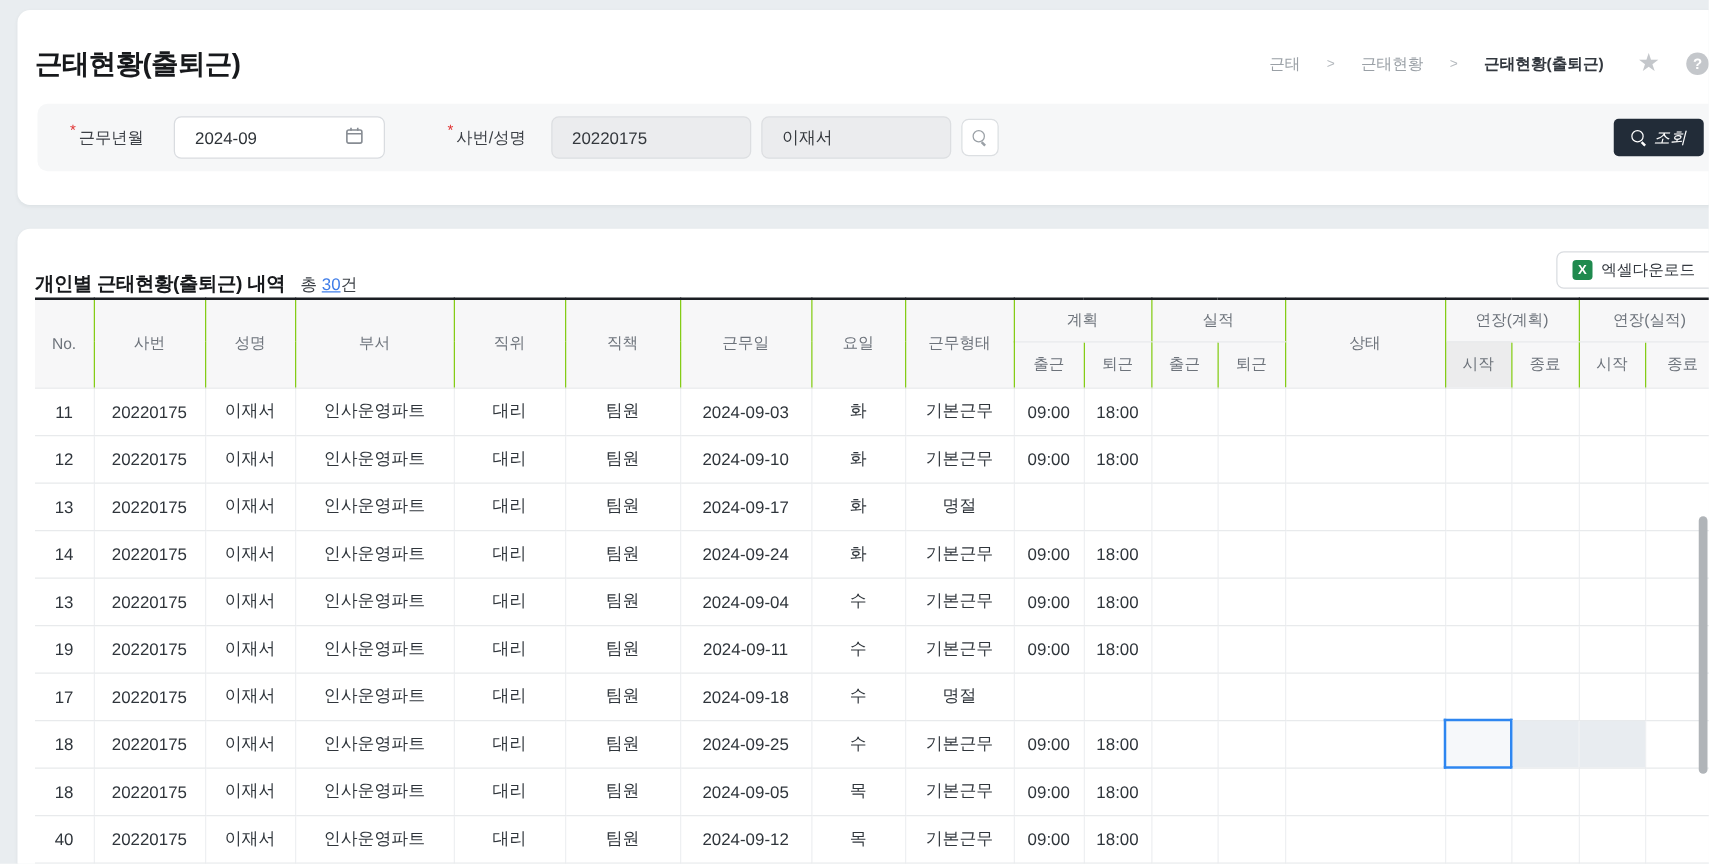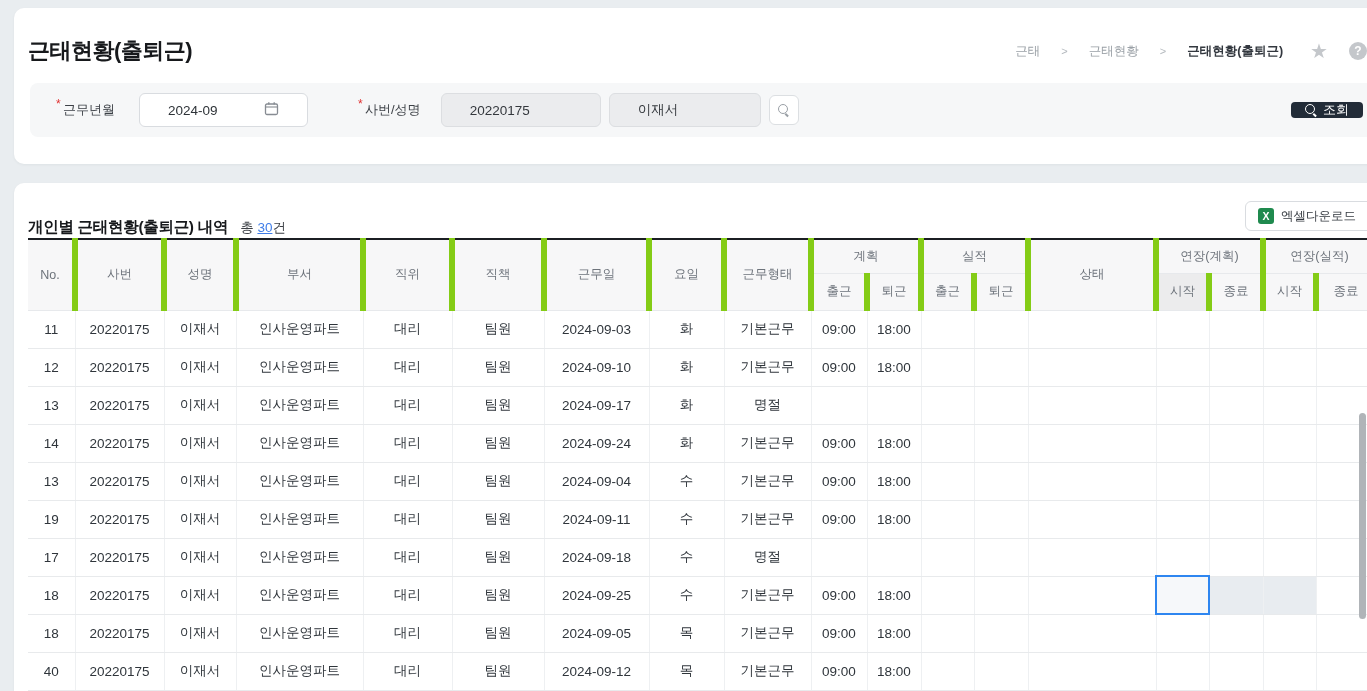--- a/index.html
+++ b/index.html
@@ -23,31 +23,31 @@
   .star { color:#c4c7cb; font-size:20px; line-height:18px; margin-left:6px; }
   .help { width:18px; height:18px; border-radius:50%; background:#c4c7cb; color:#fff; font-size:12px; font-weight:700;
           display:flex; align-items:center; justify-content:center; }
 
   
   .search-panel { position:absolute; left:16px; right:0; top:75px; height:54px; background:#f6f7f8; border-radius:8px;
                   display:flex; align-items:center; padding:0 16px 0 26px; }
   .fld-label { font-size:13px; color:#3c4046; position:relative; padding-left:7px; white-space:nowrap; }
   .fld-label .req { color:#e03131; position:absolute; left:0; top:-4px; font-size:12px; }
   .inp { height:34px; background:#fff; border:1px solid #d9dce0; border-radius:6px; font-size:13.5px; color:#2e3338;
-         padding:0 28px; display:flex; align-items:center; }
+         padding:0 16px; display:flex; align-items:center; }
   .inp.ro { background:#ebecee; border-color:#dcdee1; color:#34383d; }
   #work-month-input { width:169px; margin-left:24px; justify-content:space-between; }
   #empno-input { width:160px; margin-left:20px; }
   #empname-input { width:152px; margin-left:8px; }
   .icon-btn { width:30px; height:30px; margin-left:8px; background:#fff; border:1px solid #dcdfe2; border-radius:6px;
               display:flex; align-items:center; justify-content:center; }
   .gap-lg { width:50px; }
   .spacer { flex:1; }
-  .btn-primary { height:16px; padding:0 14px; background:#222c38; border:none; border-radius:4px; color:#fff;
-                 font-size:13px; display:flex; align-items:center; gap:6px; font-family:inherit; }
+  .btn-primary { height:30px; padding:0 14px; background:#222c38; border:none; border-radius:4px; color:#fff;
+                 font-size:13px; display:flex; align-items:center; gap:6px; font-family:inherit;font-style:italic; }
   
   .mag { position:relative; width:12px; height:12px; display:inline-block; }
   .mag::before { content:""; position:absolute; left:0; top:0; width:8px; height:8px; border:1.5px solid #9aa0a6; border-radius:50%; }
   .mag::after { content:""; position:absolute; left:8.5px; top:8.5px; width:4px; height:1.5px; background:#9aa0a6; transform:rotate(45deg); transform-origin:0 0; }
   .mag.light::before { border-color:#fff; } .mag.light::after { background:#fff; }
 
   
   .sec-head { position:absolute; left:14px; top:34px; display:flex; align-items:baseline; gap:12px; }
   .sec-title { font-size:15.5px; font-weight:700; color:#17191c; letter-spacing:-.3px; }
   .sec-count { font-size:13.5px; color:#3c4046; }
@@ -55,21 +55,21 @@
   .btn-excel { position:absolute; left:1231px; top:18px; height:30px; width:150px; background:#fff; border:1px solid #d9dce0;
                border-radius:6px; display:flex; align-items:center; gap:7px; padding:0 12px; font-size:12.5px; color:#33383f;
                font-family:inherit; }
   .xl-ico { width:16px; height:16px; border-radius:3px; background:#1f8a4e; color:#fff; font-size:10.5px; font-weight:700;
             display:flex; align-items:center; justify-content:center; flex:0 0 auto; }
 
   
   .tbl-wrap { position:absolute; left:14px; top:55px; width:1348px; }
   table { border-collapse:collapse; table-layout:fixed; width:1348px; border-top:2px solid #1b1e23; }
   thead th { background:#f7f7f8; color:#6d737b; font-weight:500; font-size:12.5px;
-             border-right:6px solid #84cc16; border-bottom:1px solid #e7e9ec; }
+             border-right:1px solid #84cc16; border-bottom:1px solid #e7e9ec; }
   thead tr.grp th { height:34px; }
   thead tr.sub th { height:37px; }
   thead th.hl { background:#ececed; }
   tbody td { height:38px; text-align:center; font-size:13.5px; color:#2f353b; background:#fff;
              border-bottom:1px solid #e8eaec; border-right:1px solid #eef0f2; overflow:hidden; white-space:nowrap; }
   tbody td.range { background:#e8ecf0; }
   tbody td.sel { background:#f6f8fa; border:2px solid #2e86f0; }
 
   .vscroll { position:absolute; right:1px; top:413px; width:7px; height:206px; background:#b0b4b8; border-radius:4px; }
 </style>

